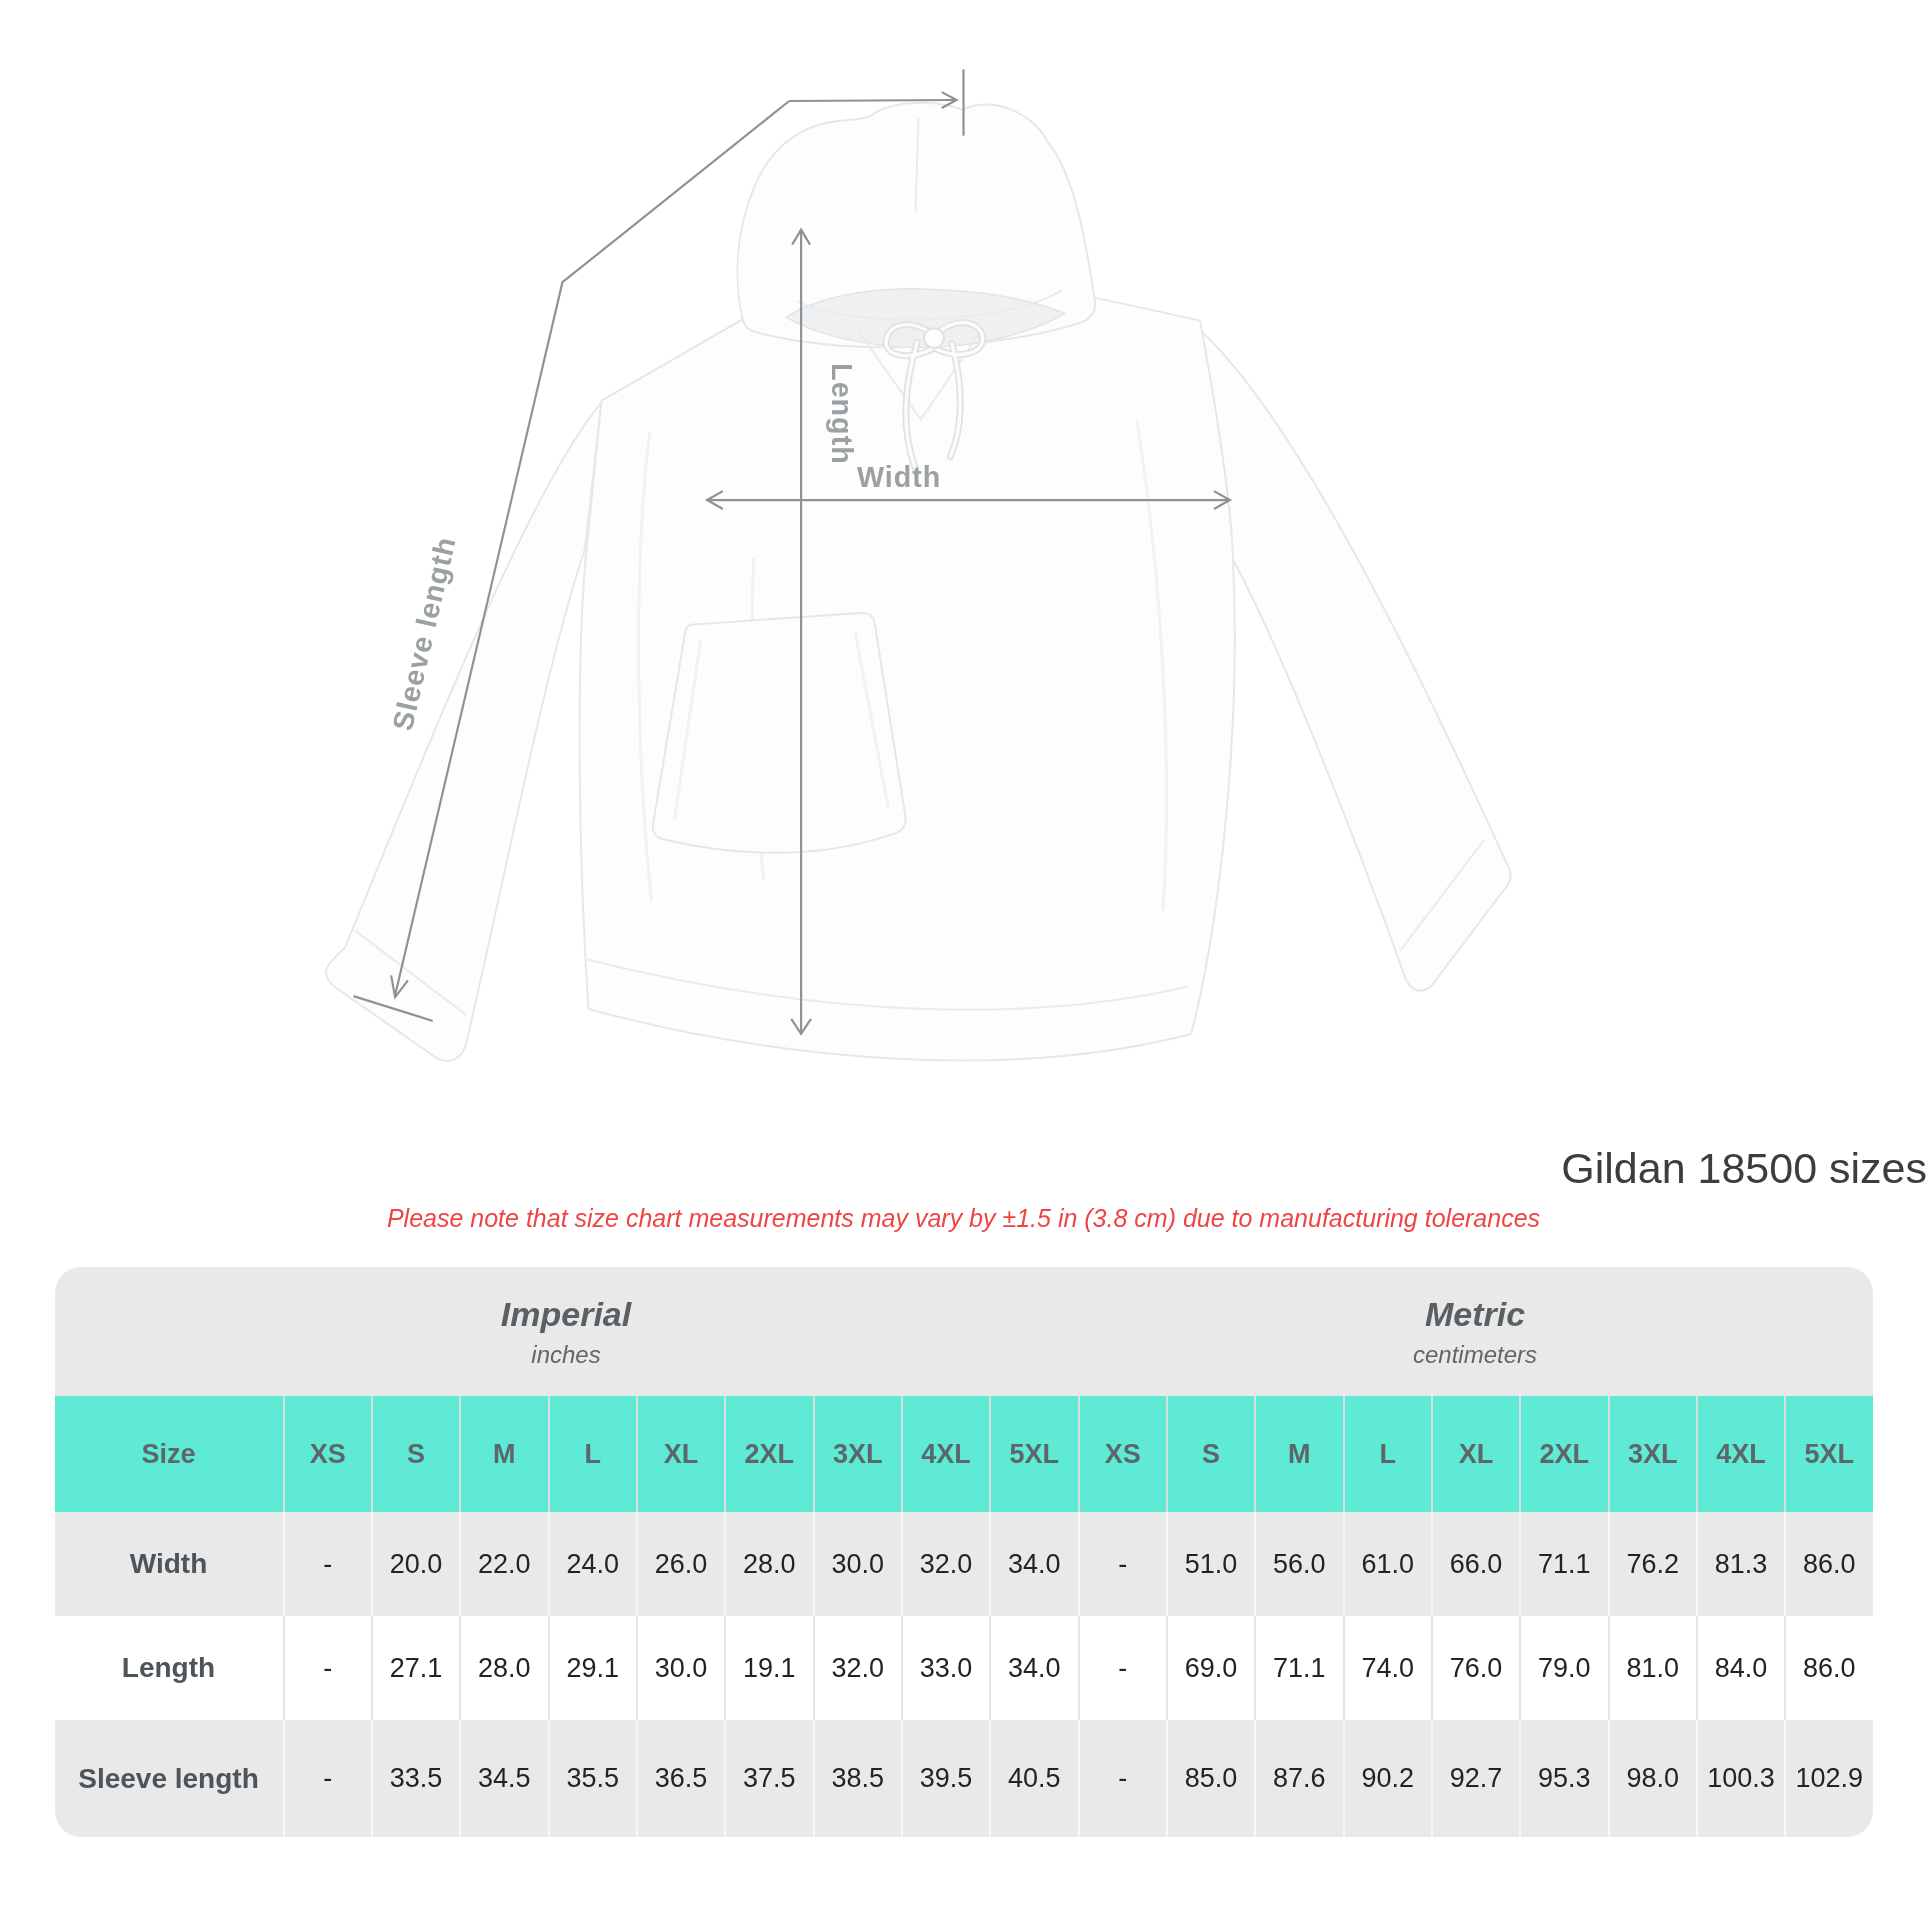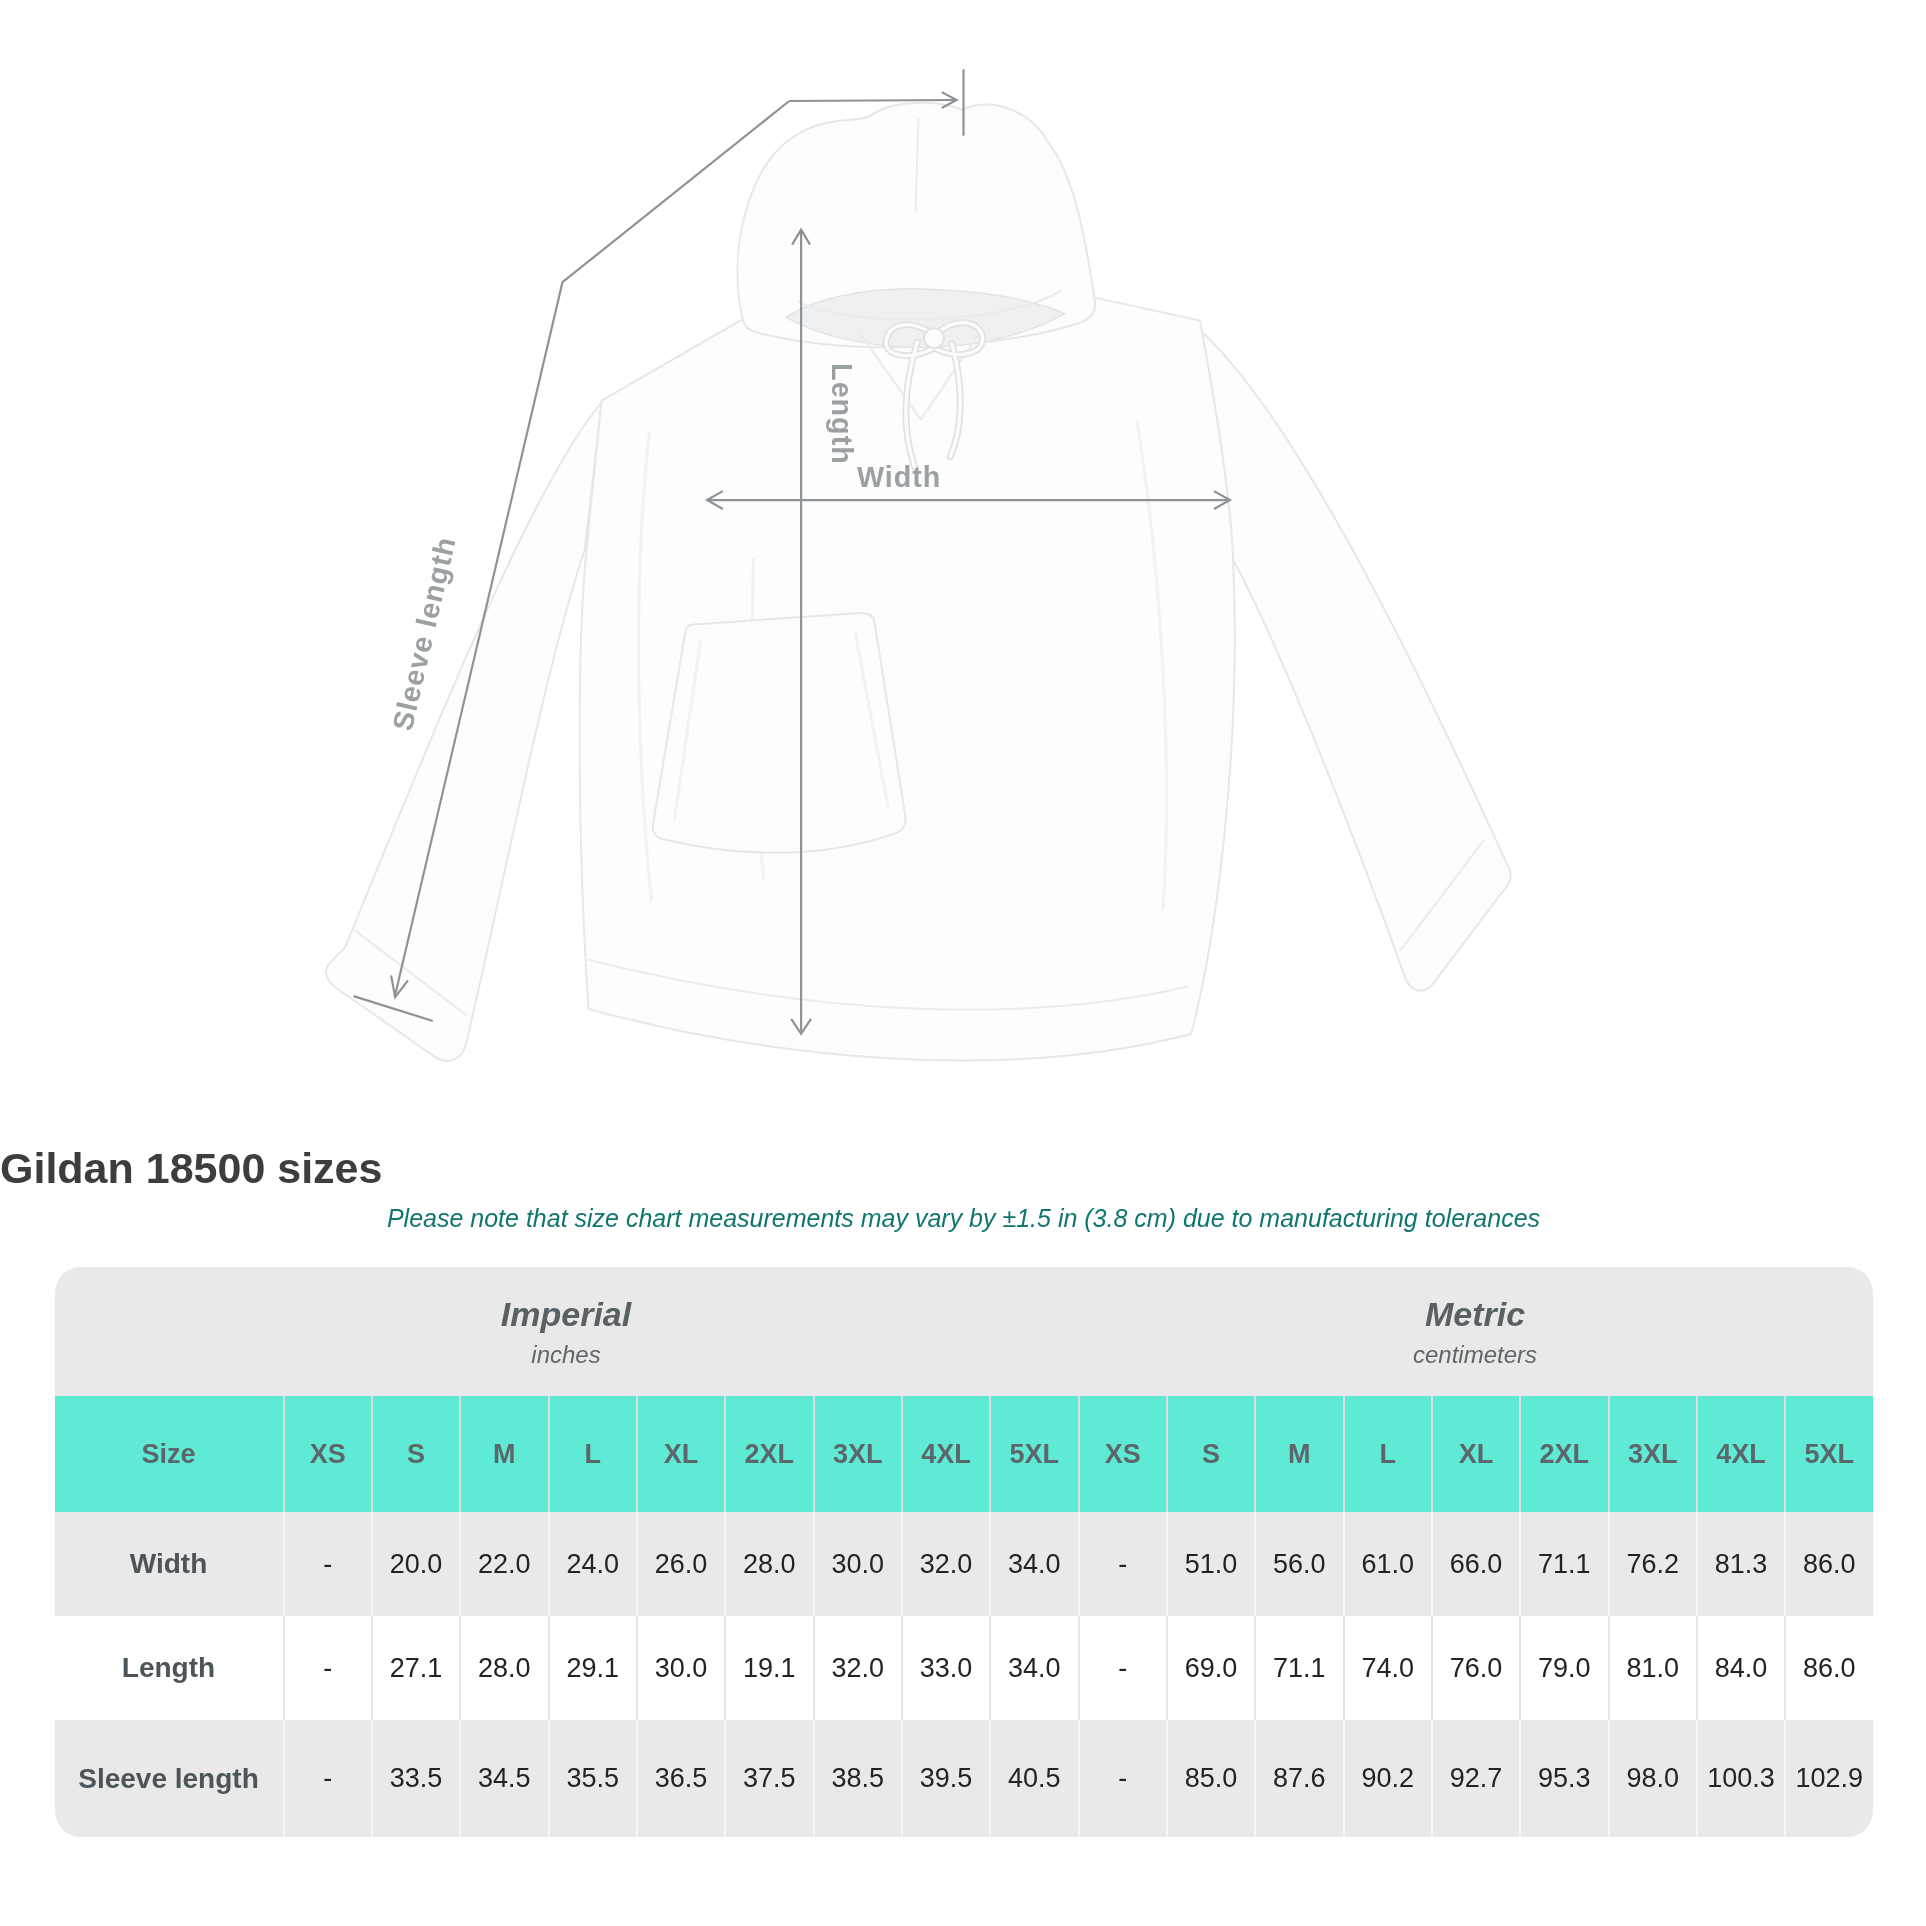--- a/index.html
+++ b/index.html
@@ -15,24 +15,24 @@
 
   
   .garm{fill:#fdfdfe;stroke:#e6e7e9;stroke-width:2;}
   .seam{stroke:#e9ebec;stroke-width:2;fill:none;}
   .fold{stroke:#f0f2f3;stroke-width:3;fill:none;}
   .inner{fill:#eef0f1;stroke:#e2e4e5;stroke-width:1.5;}
   .string-o{stroke:#dfe1e3;stroke-width:7;fill:none;stroke-linecap:round;}
   .string-i{stroke:#fbfbfc;stroke-width:3.5;fill:none;stroke-linecap:round;}
 
   
-  .title{margin:30px 0 0 0;text-align:left;font-size:43px;line-height:1.15;
-         font-weight:bold;color:#3d3d3d;position:relative;}
+  .title{margin:30px 0 0 0;text-align:right;font-size:43px;line-height:1.15;
+         font-weight:normal;color:#3d3d3d;position:relative;}
   .subtitle{margin:10px 0 0 0;text-align:center;font-size:25px;line-height:1.2;
-            font-style:italic;color:#0f766e;position:relative;}
+            font-style:italic;color:#ef4444;position:relative;}
 
   
   .size-table{position:relative;width:1818px;margin:34px auto 0 auto;border-radius:26px;
               overflow:hidden;background:#fff;}
   .unit-header{display:flex;background:#e9e9ea;height:129px;}
   .unit-group{display:flex;flex-direction:column;align-items:center;justify-content:center;gap:7px;}
   .unit-group.imperial{width:56.27%;}
   .unit-group.metric{width:43.73%;}
   .unit-name{font-size:34px;font-weight:bold;font-style:italic;color:#596165;}
   .unit-sub{font-size:24px;font-style:italic;color:#5f676b;text-align:right;}

